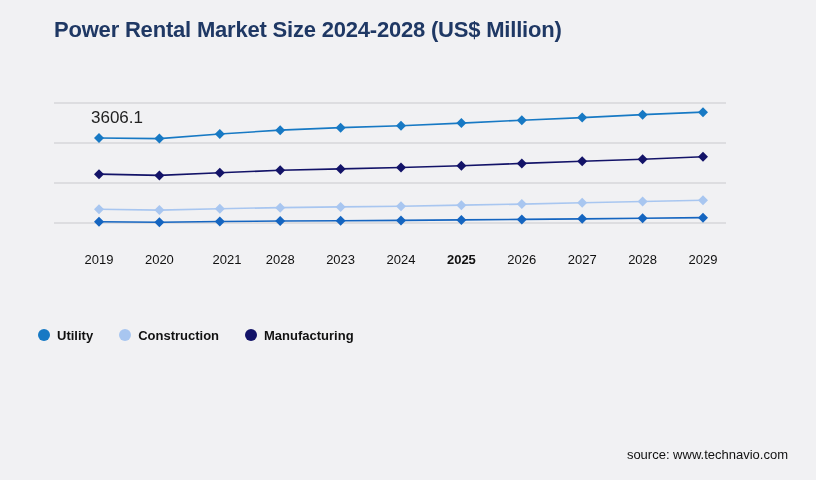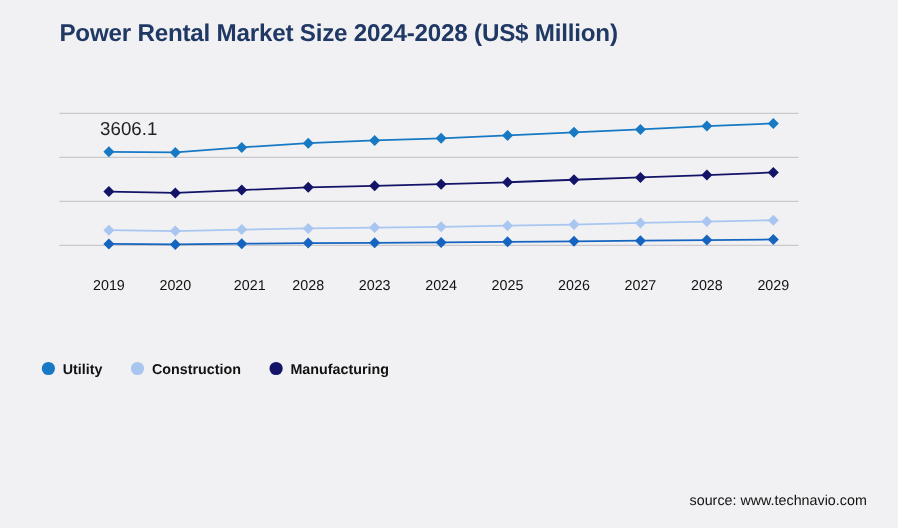--- a/index.html
+++ b/index.html
@@ -179,21 +179,21 @@
     <div id="data-label-3606" style="left: 37px; top: 13.0124px;">3606.1</div>
   </div>
 
   <div id="x-axis">
       <div class="x-tick" style="left: 45px;">2019</div>
       <div class="x-tick" style="left: 105.4px;">2020</div>
       <div class="x-tick" style="left: 173px;">2021</div>
       <div class="x-tick" style="left: 226.2px;">2028</div>
       <div class="x-tick" style="left: 286.6px;">2023</div>
       <div class="x-tick" style="left: 347px;">2024</div>
-      <div class="x-tick" style="left: 407.4px;">2025</div>
+      <div class="x-tick" style="left: 407.4px; font-weight: bold;">2025</div>
       <div class="x-tick" style="left: 467.8px;">2026</div>
       <div class="x-tick" style="left: 528.2px;">2027</div>
       <div class="x-tick" style="left: 588.6px;">2028</div>
       <div class="x-tick" style="left: 649px;">2029</div>
     </div>
 
   <div id="legend">
       <div class="legend-entry">
         <span class="legend-dot" style="background: rgb(23, 121, 196);"></span>
         <span class="legend-label">Utility</span>

